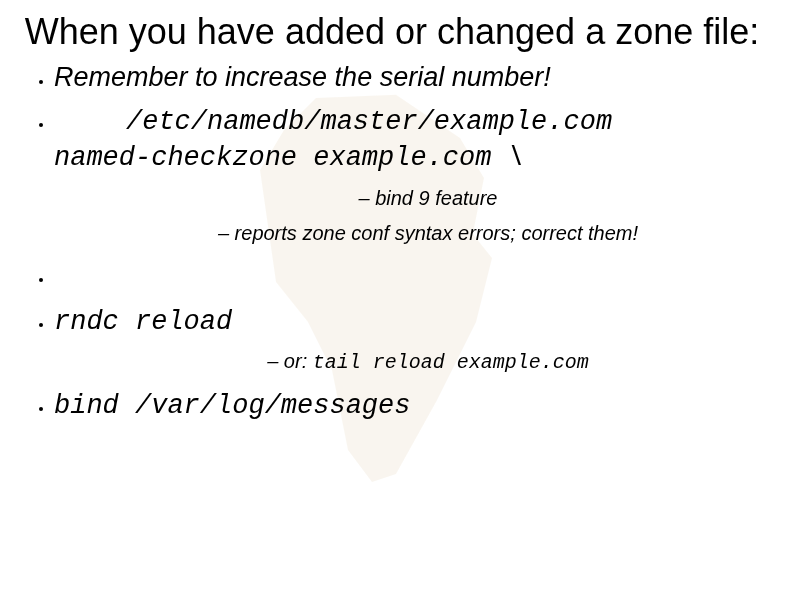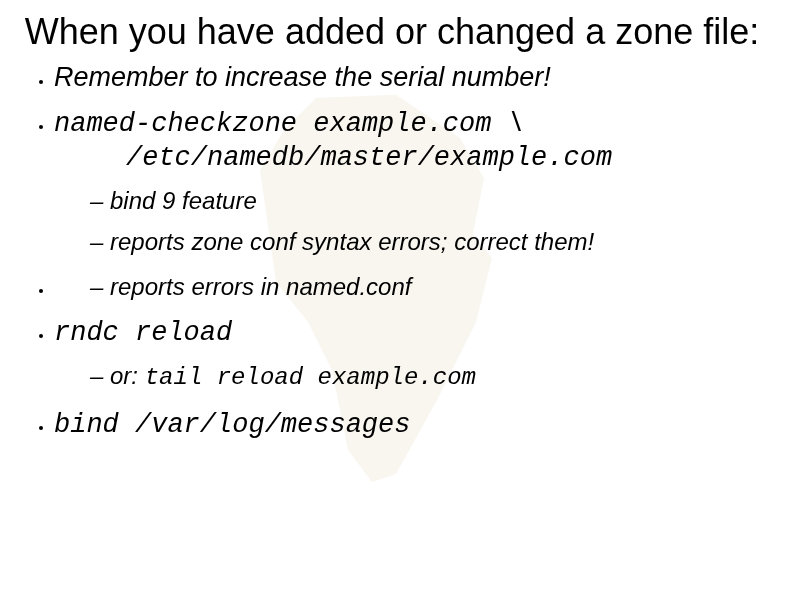--- a/index.html
+++ b/index.html
@@ -49,23 +49,24 @@
   }
   ul.top > li::marker {
     font-size: 14px;
   }
   ul.sub {
     list-style: none;
     margin: 8px 0 4px 36px;
     padding: 0;
   }
   ul.sub > li {
-    font-size: 24px;
+    font-size: 20px;
     line-height: 1.45;
     margin-bottom: 6px;
+    text-align: center;
   }
   ul.sub > li::before {
     content: "– ";
   }
   .mono {
     font-family: "Courier New", Courier, monospace;
   }
   .cmd-cont {
     display: block;
     padding-left: 72px;
@@ -82,38 +83,33 @@
 
   <h1 class="title">When you have added or changed a zone file:</h1>
 
   <ul class="top">
 
     <li>
       <span>Remember to increase the serial number!</span>
     </li>
 
     <li>
+      <span class="mono cmd-cont">/etc/namedb/master/example.com</span>
       <span class="mono">named-checkzone example.com \</span>
-      <span class="mono cmd-cont">/etc/namedb/master/example.com</span>
       <ul class="sub">
         <li>
           <span>bind 9 feature</span>
         </li>
         <li>
           <span>reports zone conf syntax errors; correct them!</span>
         </li>
       </ul>
     </li>
 
     <li>
-      <ul class="sub">
-        <li>
-          <span>reports errors in named.conf</span>
-        </li>
-      </ul>
     </li>
 
     <li>
       <span class="mono">rndc reload</span>
       <ul class="sub">
         <li>
           <span>or: </span><span class="mono">tail reload example.com</span>
         </li>
       </ul>
     </li>

